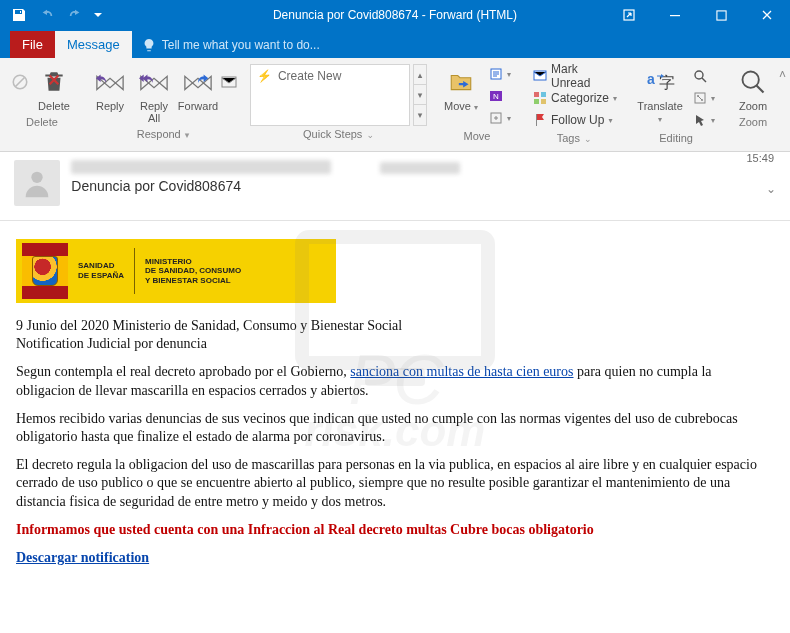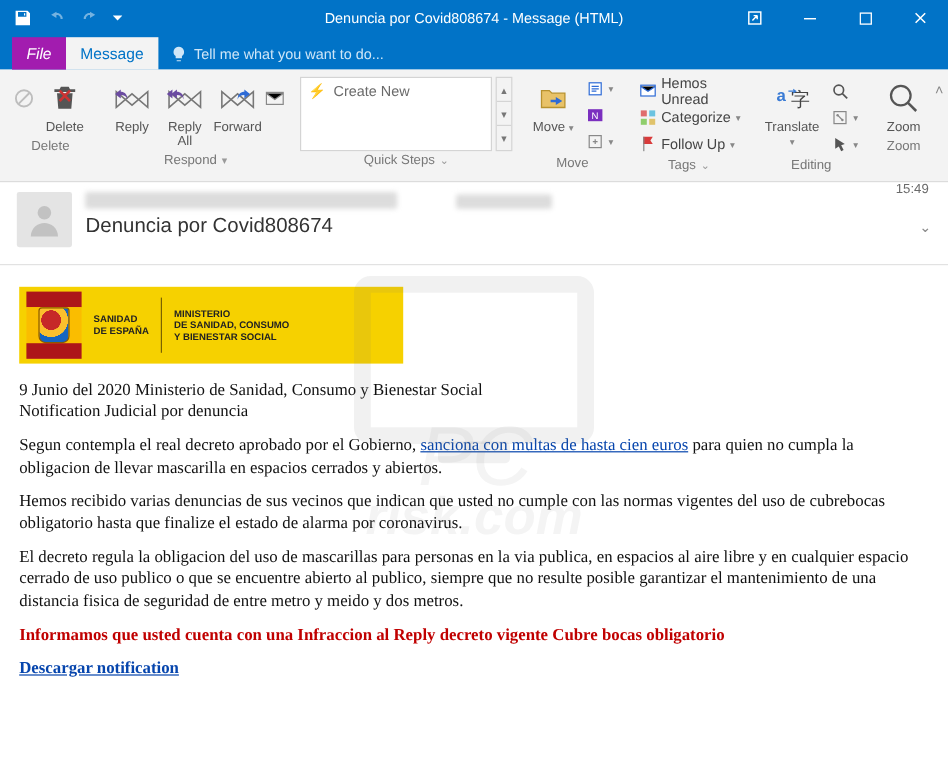--- a/index.html
+++ b/index.html
@@ -43,21 +43,21 @@
   .tabsrow {
     height: 28px; background: #0173c7;
     display: flex; align-items: flex-end;
     padding-left: 10px;
   }
   .tab {
     padding: 6px 12px 6px 12px;
     color: #fff; font-size: 13px;
     cursor: pointer;
   }
-  .tab.file { background: #a21caf; font-style: italic; }
+  .tab.file { background: #b91c1c; }
   .tab.active { background: #f3f3f3; color: #0173c7; }
   .tellme {
     display: flex; align-items: flex-start; gap: 6px;
     color: #cfe6f7; font-size: 12px;
     padding: 6px 10px;
   }
   
   .ribbon {
     background: #f3f3f3;
     border-bottom: 1px solid #d6d6d6;
@@ -129,21 +129,21 @@
   }
   .avatar svg { fill:#c2c2c2; }
   .fromline { display:inline-block; vertical-align: top; margin-left: 8px; }
   .from-blur {
     width: 260px; height: 14px;
     background: linear-gradient(#dcdcdc,#dcdcdc);
     filter: blur(2px);
     border-radius: 2px;
     margin-bottom: 4px;
   }
-  .subject { font-size: 17px; color:#333; margin-top: 2px; }
+  .subject { font-size: 14px; color:#333; margin-top: 2px; }
   .time { position:absolute; right: 16px; top: 0; font-size: 11px; color:#6a6a6a; }
   .expand { position:absolute; right: 14px; top: 30px; color:#888; cursor:pointer; font-size: 12px; }
   .to-blur { position:absolute; left: 380px; top: 10px; width:80px; height:12px; background:#dcdcdc; filter: blur(2px); border-radius:2px; }
 
   
   .mailbody {
     padding: 18px 16px;
     font-family: "Times New Roman", serif;
     font-size: 14px; color:#111;
     line-height: 1.3;
@@ -221,21 +221,21 @@
       <svg width="14" height="14" viewBox="0 0 16 16">
           <path fill="#fff" d="M8 3a6 6 0 00-6 6h2a4 4 0 014-4V2l5 3-5 3V5z"></path>
         </svg>
     </div>
     <div class="qbtn" style="width:16px;">
       <svg width="8" height="8" viewBox="0 0 8 8">
           <path fill="#fff" d="M0 2l4 4 4-4z"></path>
         </svg>
     </div>
   </div>
-  <div class="title-text">Denuncia por Covid808674 - Message (HTML)</div>
+  <div class="title-text">Denuncia por Covid808674 - Forward (HTML)</div>
   <div class="winctrls">
     <div class="wc">
       <svg width="12" height="12" viewBox="0 0 12 12">
           <rect x="1" y="1" width="10" height="10" fill="none" stroke="#fff" stroke-width="1.2"></rect>
           <path stroke="#fff" stroke-width="1.2" d="M4 8L8 4M8 4H5M8 4v3"></path>
         </svg>
     </div>
     <div class="wc">
       <svg width="12" height="12" viewBox="0 0 12 12">
           <rect x="1" y="6" width="10" height="1.2" fill="#fff"></rect>
@@ -398,21 +398,21 @@
   <div class="group">
     <div class="buttons">
       <div class="small-stack" style="padding-top:2px;">
         <div class="smallbtn">
             <span class="sq">
               <svg width="14" height="12" viewBox="0 0 14 12">
                 <rect x="1" y="1" width="12" height="9" fill="#fff" stroke="#2e6bd6"></rect>
                 <path stroke="#2e6bd6" d="M1 2l6 4 6-4"></path>
               </svg>
             </span>
-            <span>Hemos Unread</span>
+            <span>Mark Unread</span>
           </div>
         <div class="smallbtn">
             <span class="sq">
               <svg width="14" height="14" viewBox="0 0 14 14">
                 <rect x="1" y="1" width="5" height="5" fill="#e06c6c"></rect>
                 <rect x="8" y="1" width="5" height="5" fill="#6cc3e0"></rect>
                 <rect x="1" y="8" width="5" height="5" fill="#8fce6c"></rect>
                 <rect x="8" y="8" width="5" height="5" fill="#e0c36c"></rect>
               </svg>
             </span>
@@ -543,16 +543,16 @@
   <div>Notification Judicial por denuncia</div>
 
   <p>
     <span>Segun contempla el real decreto aprobado por el Gobierno, </span><a href="#">sanciona con multas de hasta cien euros</a><span> para quien no cumpla la obligacion de llevar mascarilla en espacios cerrados y abiertos.</span>
   </p>
 
   <p>Hemos recibido varias denuncias de sus vecinos que indican que usted no cumple con las normas vigentes del uso de cubrebocas obligatorio hasta que finalize el estado de alarma por coronavirus.</p>
 
   <p>El decreto regula la obligacion del uso de mascarillas para personas en la via publica, en espacios al aire libre y en cualquier espacio cerrado de uso publico o que se encuentre abierto al publico, siempre que no resulte posible garantizar el mantenimiento de una distancia fisica de seguridad de entre metro y meido y dos metros.</p>
 
-  <p class="red-bold">Informamos que usted cuenta con una Infraccion al Reply decreto vigente Cubre bocas obligatorio</p>
+  <p class="red-bold">Informamos que usted cuenta con una Infraccion al Real decreto multas Cubre bocas obligatorio</p>
 
   <p><a href="#" class="dl-link">Descargar notification</a></p>
 </div>
 
 </body></html>

